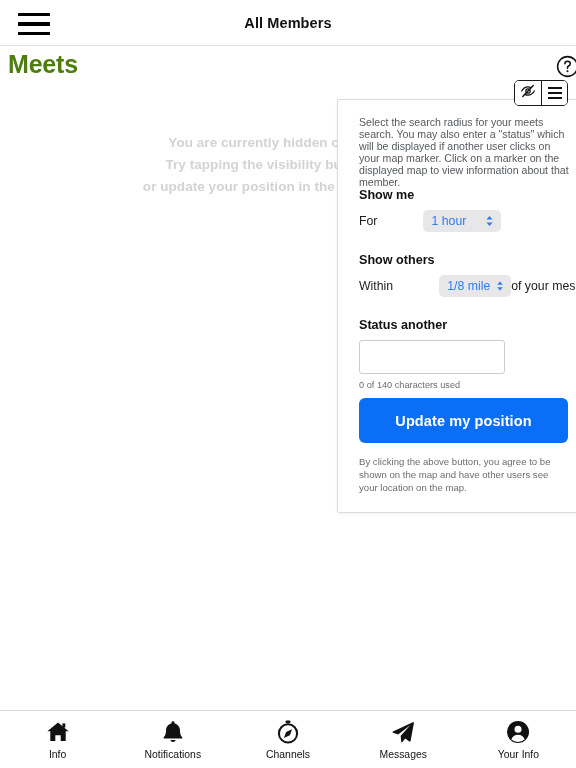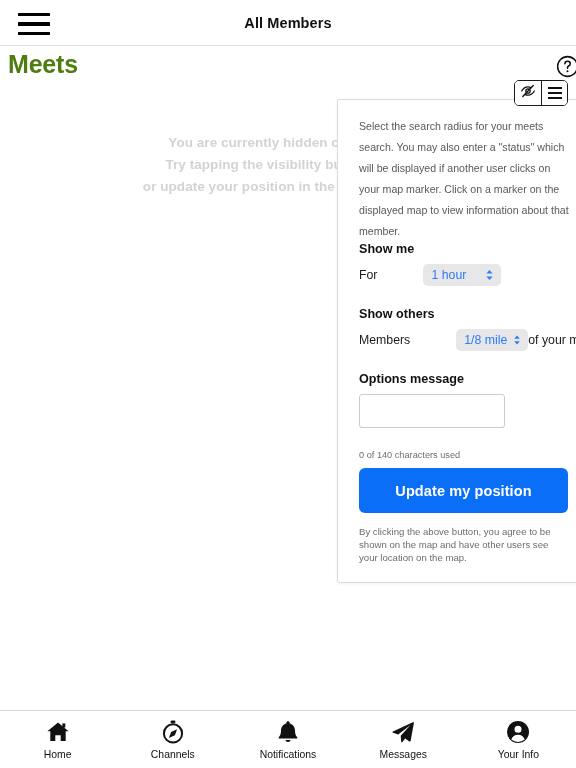--- a/index.html
+++ b/index.html
@@ -94,21 +94,21 @@
     background: #fff;
     border: 1px solid #dcdcdc;
     border-radius: 2px;
     box-shadow: 0 1px 3px rgba(0,0,0,.06);
     padding: 16px 18px 18px 21px;
     z-index: 20;
   }
   .panel-intro {
     font-family: "Liberation Sans", sans-serif;
     font-size: 10.6px;
-    line-height: 21px;
+    line-height: 12px;
     color: #555a5e;
     width: 212px;
   }
   .sec-title {
     font-size: 12.6px; font-weight: 700; color: #111;
     margin-bottom: 8px;
   }
   .sec-title.tight { margin-top: 21px; }
   .row {
     display: flex; align-items: center; 
@@ -144,21 +144,21 @@
     background: #fff;
     margin-top: 1px;
     font-family: "Liberation Sans", sans-serif;
     font-size: 12px;
     padding: 4px 7px;
     color: #222;
     outline: none;
   }
   .char-count {
     font-size: 9.2px; color: #6d6d6d;
-    margin-top: 22px;
+    margin-top: 6px;
   }
   .primary-btn {
     display: block;
     width: 209px; height: 45px;
     margin-top: 8px;
     background: #0a6ef7;
     color: #fff;
     border: none; border-radius: 6px;
     font-family: "Liberation Sans", sans-serif;
     font-size: 14.5px; font-weight: 700;
@@ -255,79 +255,79 @@
           <svg width="9" height="12" viewBox="0 0 9 12">
               <path d="M4.5 1 7.6 4.6H1.4z" fill="#2b7df5"></path>
               <path d="M4.5 11 1.4 7.4h6.2z" fill="#2b7df5"></path>
             </svg>
         </span>
       </span>
     </div>
 
     <div class="sec-title tight">Show others</div>
     <div class="row">
-      <span>Members</span>
+      <span>Within</span>
       <span class="sel-wrap">
         <select class="ios-select" style="width:72px;padding-right:20px">
           <option>1/8 mile(s)</option>
         </select>
         <span class="chev">
           <svg width="8" height="11" viewBox="0 0 9 12">
               <path d="M4.5 1 7.6 4.6H1.4z" fill="#2b7df5"></path>
               <path d="M4.5 11 1.4 7.4h6.2z" fill="#2b7df5"></path>
             </svg>
         </span>
       </span>
       <span>of your message</span>
     </div>
 
-    <div class="sec-title tight">Options message</div>
+    <div class="sec-title tight">Status another</div>
     <input class="status-input" type="text" placeholder="" style="">
     <div class="char-count">0 of 140 characters used</div>
 
     <button class="primary-btn">Update my position</button>
 
     <p class="disclaimer">By clicking the above button, you agree to be shown on the map and have other users see your location on the map.</p>
   </div>
 
   <div class="tabbar">
 
     <div class="tab">
       <span class="ticon">
         <svg width="24" height="22" viewBox="0 0 24 22" fill="#111">
           <path d="M12 1.6 1.4 10.2h2.9V20h5V14.2h5.4V20h5v-9.8h2.9z"></path>
           <rect x="16.4" y="2.4" width="2.9" height="4.2"></rect>
         </svg>
       </span>
-      <span class="tlabel">Home</span>
+      <span class="tlabel">Info</span>
+    </div>
+
+    <div class="tab">
+      <span class="ticon">
+        <svg width="22" height="24" viewBox="0 0 22 24" fill="#111">
+          <path d="M11 1.2c-.9 0-1.6.7-1.6 1.6v.6C6.2 4.1 4 6.9 4 10.3c0 5-1.6 6.2-2.3 7.1-.3.4 0 1 .5 1h17.6c.5 0 .8-.6.5-1-.7-.9-2.3-2.1-2.3-7.1 0-3.4-2.2-6.2-5.4-6.9v-.6c0-.9-.7-1.6-1.6-1.6z"></path>
+          <path d="M8.3 19.9a2.8 2.8 0 0 0 5.4 0z"></path>
+        </svg>
+      </span>
+      <span class="tlabel">Notifications</span>
     </div>
 
     <div class="tab">
       <span class="ticon">
         <svg width="22" height="24" viewBox="0 0 22 24" fill="none">
           <rect x="8.6" y="0.6" width="4.8" height="2.6" rx="1" fill="#111"></rect>
           <circle cx="11" cy="13.4" r="9.1" stroke="#111" stroke-width="2"></circle>
           <path d="M15.1 9.3 9.1 12l-2.2 6 6-2.7z" fill="#111"></path>
         </svg>
       </span>
       <span class="tlabel">Channels</span>
     </div>
 
     <div class="tab">
       <span class="ticon">
-        <svg width="22" height="24" viewBox="0 0 22 24" fill="#111">
-          <path d="M11 1.2c-.9 0-1.6.7-1.6 1.6v.6C6.2 4.1 4 6.9 4 10.3c0 5-1.6 6.2-2.3 7.1-.3.4 0 1 .5 1h17.6c.5 0 .8-.6.5-1-.7-.9-2.3-2.1-2.3-7.1 0-3.4-2.2-6.2-5.4-6.9v-.6c0-.9-.7-1.6-1.6-1.6z"></path>
-          <path d="M8.3 19.9a2.8 2.8 0 0 0 5.4 0z"></path>
-        </svg>
-      </span>
-      <span class="tlabel">Notifications</span>
-    </div>
-
-    <div class="tab">
-      <span class="ticon">
         <svg width="24" height="24" viewBox="0 0 24 24" fill="#111">
           <path d="M22.4 2.1 1.9 11.5c-.6.3-.5 1.1.1 1.3l5.1 1.8 12.2-9.3-9.6 10.5.5 6c.1.6.9.8 1.2.3l2.8-3.7 4.1 3c.5.4 1.2.1 1.3-.5l3.3-17.9c.1-.7-.6-1.2-1.2-.9z"></path>
         </svg>
       </span>
       <span class="tlabel">Messages</span>
     </div>
 
     <div class="tab">
       <span class="ticon">
         <svg width="24" height="24" viewBox="0 0 24 24">

